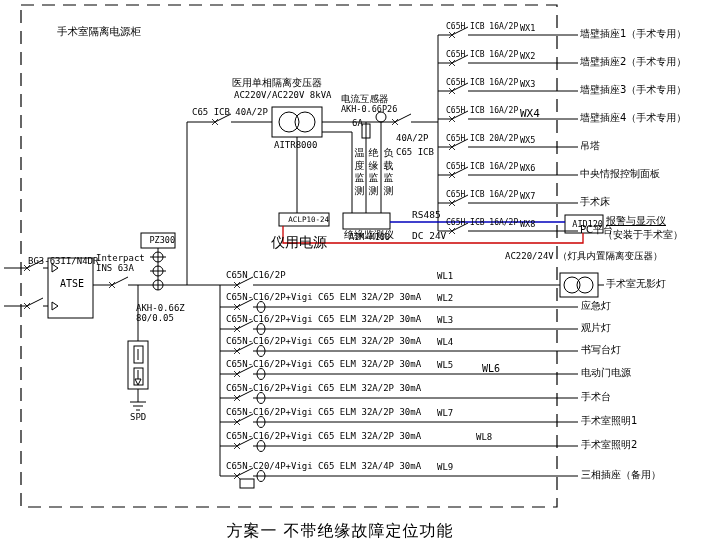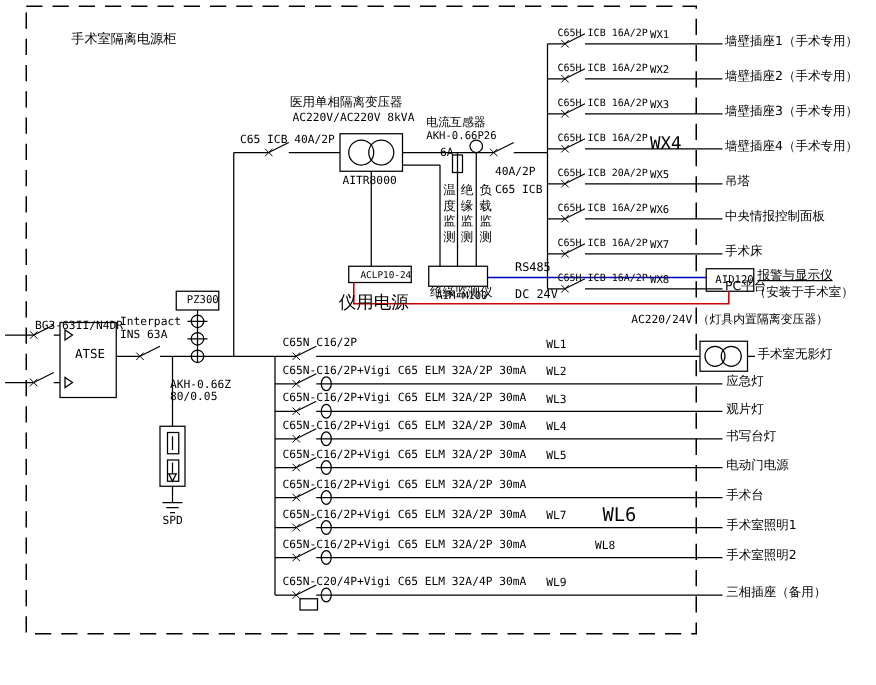--- a/index.html
+++ b/index.html
@@ -179,21 +179,21 @@
 
   <div class="lbl code" style="left:446px;top:51px;font-size:8px;">C65H ICB 16A/2P</div>
   <div class="lbl code" style="left:520px;top:52px;font-size:8.5px;">WX2</div>
   <div class="lbl cn" style="left:580px;top:57px;font-size:10px;">墙壁插座2（手术专用）</div>
 
   <div class="lbl code" style="left:446px;top:79px;font-size:8px;">C65H ICB 16A/2P</div>
   <div class="lbl code" style="left:520px;top:80px;font-size:8.5px;">WX3</div>
   <div class="lbl cn" style="left:580px;top:85px;font-size:10px;">墙壁插座3（手术专用）</div>
 
   <div class="lbl code" style="left:446px;top:107px;font-size:8px;">C65H ICB 16A/2P</div>
-  <div class="lbl code" style="left:520px;top:108px;font-size:14px;">WX4</div>
+  <div class="lbl code" style="left:520px;top:108px;font-size:11px;">WX4</div>
   <div class="lbl cn" style="left:580px;top:113px;font-size:10px;">墙壁插座4（手术专用）</div>
 
   <div class="lbl code" style="left:446px;top:135px;font-size:8px;">C65H ICB 20A/2P</div>
   <div class="lbl code" style="left:520px;top:136px;font-size:8.5px;">WX5</div>
   <div class="lbl cn" style="left:580px;top:141px;font-size:10px;">吊塔</div>
 
   <div class="lbl code" style="left:446px;top:163px;font-size:8px;">C65H ICB 16A/2P</div>
   <div class="lbl code" style="left:520px;top:164px;font-size:8.5px;">WX6</div>
   <div class="lbl cn" style="left:580px;top:169px;font-size:10px;">中央情报控制面板</div>
 
@@ -219,28 +219,29 @@
 
   <div class="lbl code" style="left:226px;top:337px;font-size:9px;">C65N-C16/2P+Vigi C65 ELM 32A/2P 30mA</div>
   <div class="lbl code" style="left:437px;top:338px;font-size:9px;">WL4</div>
   <div class="lbl cn" style="left:581px;top:345px;font-size:10px;">书写台灯</div>
 
   <div class="lbl code" style="left:226px;top:360px;font-size:9px;">C65N-C16/2P+Vigi C65 ELM 32A/2P 30mA</div>
   <div class="lbl code" style="left:437px;top:361px;font-size:9px;">WL5</div>
   <div class="lbl cn" style="left:581px;top:368px;font-size:10px;">电动门电源</div>
 
   <div class="lbl code" style="left:226px;top:384px;font-size:9px;">C65N-C16/2P+Vigi C65 ELM 32A/2P 30mA</div>
-  <div class="lbl code" style="left:437px;top:405px;font-size:15px;padding-left:45px;">WL6</div>
+  <div class="lbl code" style="left:437px;top:364px;font-size:10px;padding-left:45px;">WL6</div>
   <div class="lbl cn" style="left:581px;top:392px;font-size:10px;">手术台</div>
 
   <div class="lbl code" style="left:226px;top:408px;font-size:9px;">C65N-C16/2P+Vigi C65 ELM 32A/2P 30mA</div>
   <div class="lbl code" style="left:437px;top:409px;font-size:9px;">WL7</div>
   <div class="lbl cn" style="left:581px;top:416px;font-size:10px;">手术室照明1</div>
 
   <div class="lbl code" style="left:226px;top:432px;font-size:9px;">C65N-C16/2P+Vigi C65 ELM 32A/2P 30mA</div>
   <div class="lbl code" style="left:437px;top:433px;font-size:9px;padding-left:39px;">WL8</div>
   <div class="lbl cn" style="left:581px;top:440px;font-size:10px;">手术室照明2</div>
 
   <div class="lbl code" style="left:226px;top:462px;font-size:9px;">C65N-C20/4P+Vigi C65 ELM 32A/4P 30mA</div>
   <div class="lbl code" style="left:437px;top:463px;font-size:9px;">WL9</div>
   <div class="lbl cn" style="left:581px;top:470px;font-size:10px;">三相插座（备用）</div>
 
+  <div class="caption">方案一 不带绝缘故障定位功能</div>
 </div>
 
 </body></html>

